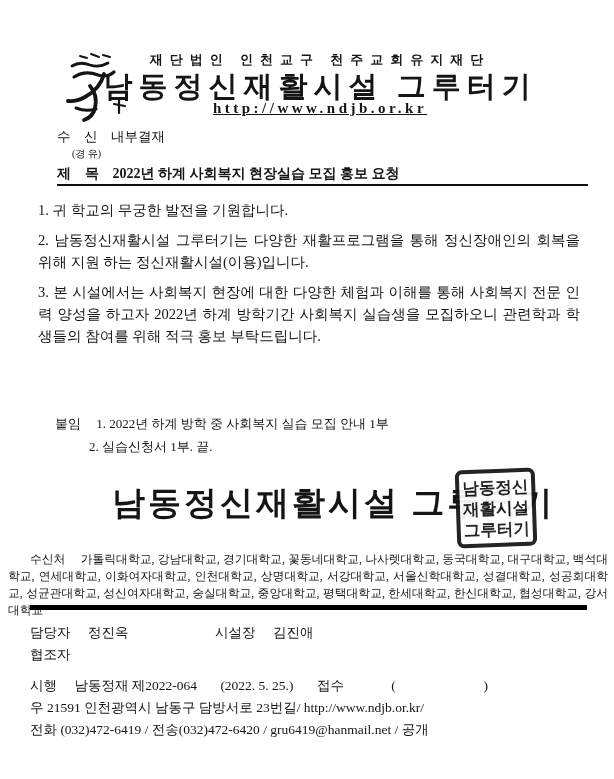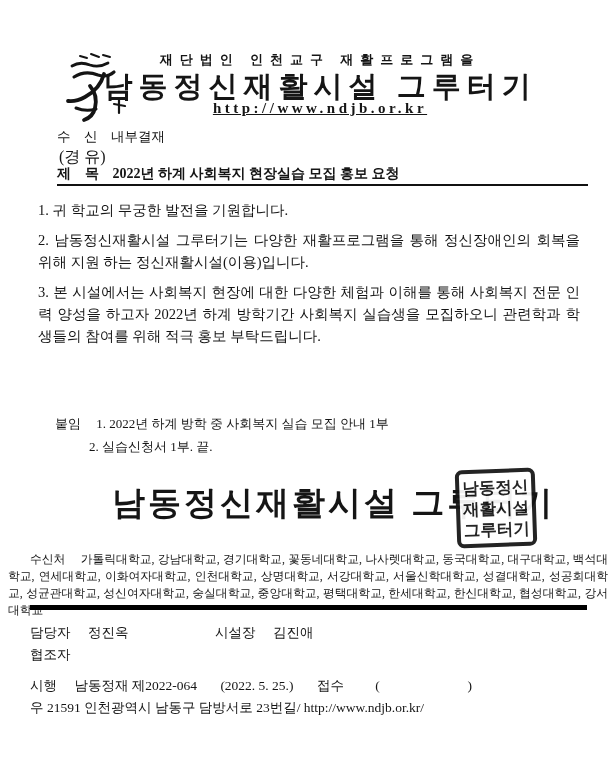--- a/index.html
+++ b/index.html
@@ -28,21 +28,21 @@
   }
   .hdr-url {
     top: 100px; left: 55px; width: 530px;
     text-align: center; font-size: 15px; font-weight: bold;
     letter-spacing: 3.5px; text-decoration: underline; white-space: nowrap;
   }
   .logo { top: 44px; left: 58px; width: 80px; height: 82px; }
 
   
   .meta-recipient { top: 128px; left: 57px; font-size: 13.5px; }
-  .meta-via       { top: 147px; left: 59px; font-size: 16px; }
+  .meta-via       { top: 147px; left: 72px; font-size: 10px; }
   .meta-subject   { top: 165px; left: 57px; font-size: 14px; font-weight: bold; }
   .meta-label { white-space: pre; margin-right: 10px; }
   .subject-underline {
     top: 184px; left: 57px; width: 531px; height: 2px; background: #111;
   }
 
   
   .body-block {
     top: 191px; left: 30px; width: 558px;
     font-size: 14.5px; line-height: 22px; text-align: justify;
@@ -81,42 +81,42 @@
   
   .f { font-size: 13.5px; }
   .f-manager   { top: 624px; left: 30px; }
   .f-director  { top: 624px; left: 215px; }
   .f-coop      { top: 646px; left: 30px; }
   .f-dispatch  { top: 677px; left: 30px; }
   .f-address   { top: 699px; left: 30px; }
   .f-phone     { top: 721px; left: 30px; }
   .gap-s { margin-right: 14px; font-family: Liberation Mono, monospace; }
   .gap-m { margin-right: 20px; }
-  .gap-l { margin-right: 28px; }
+  .gap-l { margin-right: 44px; }
 </style>
 </head>
 <body>
 
 <div class="page">
 
   <div class="abs logo">
     <svg width="80" height="82" viewBox="0 0 80 82">
       <g stroke="#141414" fill="none" stroke-linecap="round">
         <path d="M22 12 l7 2 M33 10 l8 3 M45 11 l7 2" stroke-width="2"></path>
         <path d="M14 22 q8 -5 18 -1 q9 3 18 -2" stroke-width="2.8"></path>
         <path d="M16 33 q11 -7 24 -2 q9 3 16 -3" stroke-width="3.2"></path>
         <path d="M46 30 q-4 15 -19 23 q-9 5 -17 4" stroke-width="3.8"></path>
         <path d="M32 42 q8 9 5 22 q-2 9 -11 12" stroke-width="3.8"></path>
         <path d="M18 64 q10 4 20 1" stroke-width="3"></path>
         <path d="M56 60 l11 2 M61 54 l0 15" stroke-width="2.2"></path>
       </g>
     </svg>
   </div>
 
-  <div class="abs hdr-foundation">재단법인 인천교구 재활프로그램을</div>
+  <div class="abs hdr-foundation">재단법인 인천교구 천주교회유지재단</div>
   <div class="abs hdr-title">남동정신재활시설 그루터기</div>
   <div class="abs hdr-url">http://www.ndjb.or.kr</div>
 
   <div class="abs meta-recipient">
     <span class="meta-label">수    신</span>
     <span>내부결재</span>
   </div>
   <div class="abs meta-via">(경  유)</div>
   <div class="abs meta-subject">
     <span class="meta-label">제    목</span>
@@ -165,14 +165,15 @@
 
   <div class="abs f f-dispatch">
     <span class="gap-s">시행</span>
     <span class="gap-m">남동정재 제2022-064</span>
     <span class="gap-m">(2022. 5. 25.)</span>
     <span class="gap-l">접수</span>
     <span class="pre">(                          )</span>
   </div>
 
   <div class="abs f f-address">우 21591   인천광역시 남동구 담방서로 23번길/ http://www.ndjb.or.kr/</div>
+  <div class="abs f f-phone">전화 (032)472-6419 / 전송(032)472-6420 / gru6419@hanmail.net  / 공개</div>
 
 </div>
 
 </body></html>

